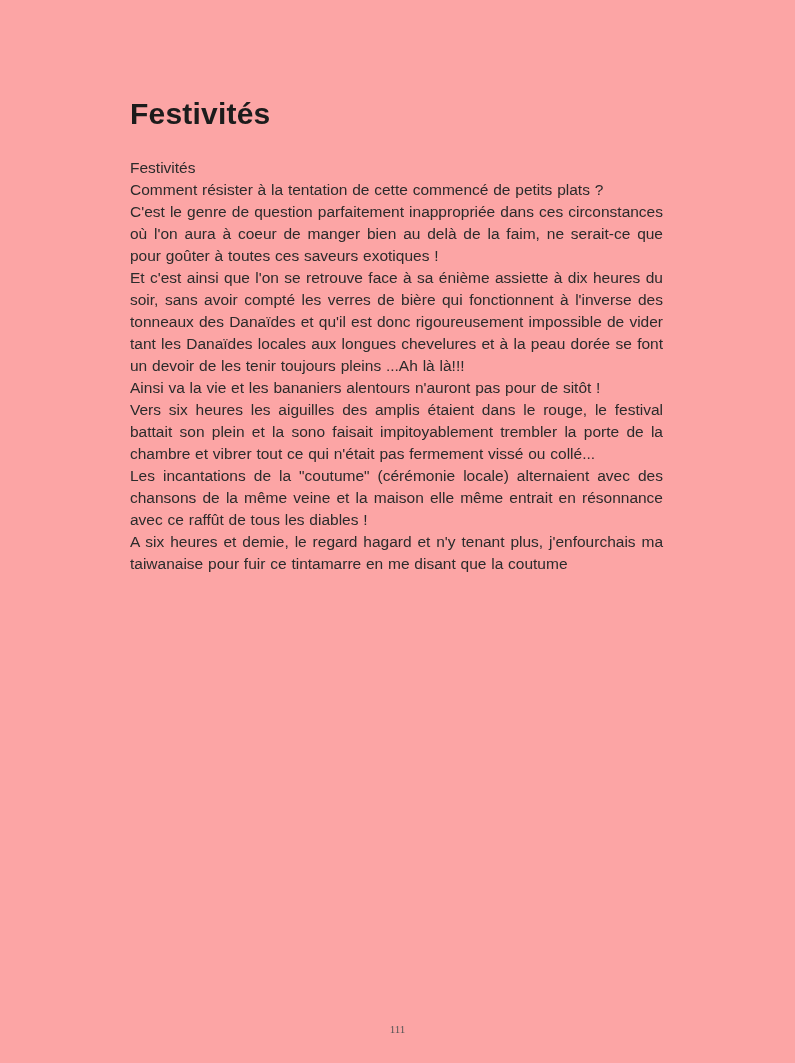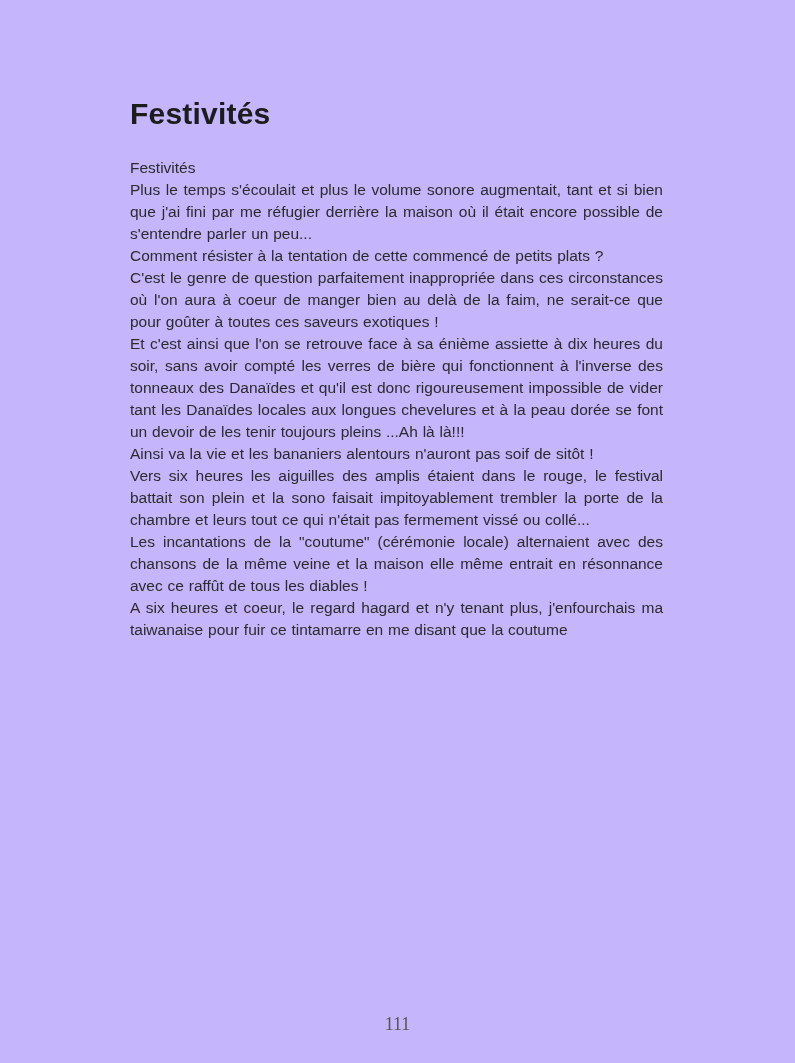--- a/index.html
+++ b/index.html
@@ -4,21 +4,21 @@
 <style>
   html, body {
     margin: 0;
     padding: 0;
     background: #ffffff;
   }
   .page {
     position: relative;
     width: 795px;
     height: 1063px;
-    background: #c4b5fd;
+    background: #fca5a5;
     box-sizing: border-box;
     padding: 97px 132px 0 130px;
     font-family: "Liberation Sans", sans-serif;
     overflow: hidden;
   }
   .doc-title {
     margin: 0 0 26px 0;
     font-size: 30px;
     font-weight: 700;
     color: #1c1c1c;
@@ -38,36 +38,35 @@
     text-justify: inter-word;
     word-spacing: 0.5px;
   }
   .page-number {
     position: absolute;
     bottom: 28px;
     left: 0;
     width: 795px;
     text-align: center;
     font-family: "Liberation Serif", serif;
-    font-size: 18px;
+    font-size: 11px;
     color: #555555;
   }
 </style>
 </head>
 <body>
 
 <div class="page">
   <h1 class="doc-title">Festivités</h1>
 
   <div class="doc-body">
       <p class="para">Festivités</p>
-      <p class="para">Plus le temps s'écoulait et plus le volume sonore augmentait, tant et si bien que j'ai fini par me réfugier derrière la maison où il était encore possible de s'entendre parler un peu...</p>
       <p class="para">Comment résister à la tentation de cette commencé de petits plats ?</p>
       <p class="para">C'est le genre de question parfaitement inappropriée dans ces circonstances où l'on aura à coeur de manger bien au delà de la faim, ne serait-ce que pour goûter à toutes ces saveurs exotiques !</p>
       <p class="para">Et c'est ainsi que l'on se retrouve face à sa énième assiette à dix heures du soir, sans avoir compté les verres de bière qui fonctionnent à l'inverse des tonneaux des Danaïdes et qu'il est donc rigoureusement impossible de vider tant les Danaïdes locales aux longues chevelures et à la peau dorée se font un devoir de les tenir toujours pleins ...Ah là là!!!</p>
-      <p class="para">Ainsi va la vie et les bananiers alentours n'auront pas soif de sitôt !</p>
-      <p class="para">Vers six heures les aiguilles des amplis étaient dans le rouge, le festival battait son plein et la sono faisait impitoyablement trembler la porte de la chambre et leurs tout ce qui n'était pas fermement vissé ou collé...</p>
+      <p class="para">Ainsi va la vie et les bananiers alentours n'auront pas pour de sitôt !</p>
+      <p class="para">Vers six heures les aiguilles des amplis étaient dans le rouge, le festival battait son plein et la sono faisait impitoyablement trembler la porte de la chambre et vibrer tout ce qui n'était pas fermement vissé ou collé...</p>
       <p class="para">Les incantations de la "coutume" (cérémonie locale) alternaient avec des chansons de la même veine et la maison elle même entrait en résonnance avec ce raffût de tous les diables !</p>
-      <p class="para">A six heures et coeur, le regard hagard et n'y tenant plus, j'enfourchais ma taiwanaise pour fuir ce tintamarre en me disant que la coutume</p>
+      <p class="para">A six heures et demie, le regard hagard et n'y tenant plus, j'enfourchais ma taiwanaise pour fuir ce tintamarre en me disant que la coutume</p>
     </div>
 
   <div class="page-number">111</div>
 </div>
 
 </body></html>

